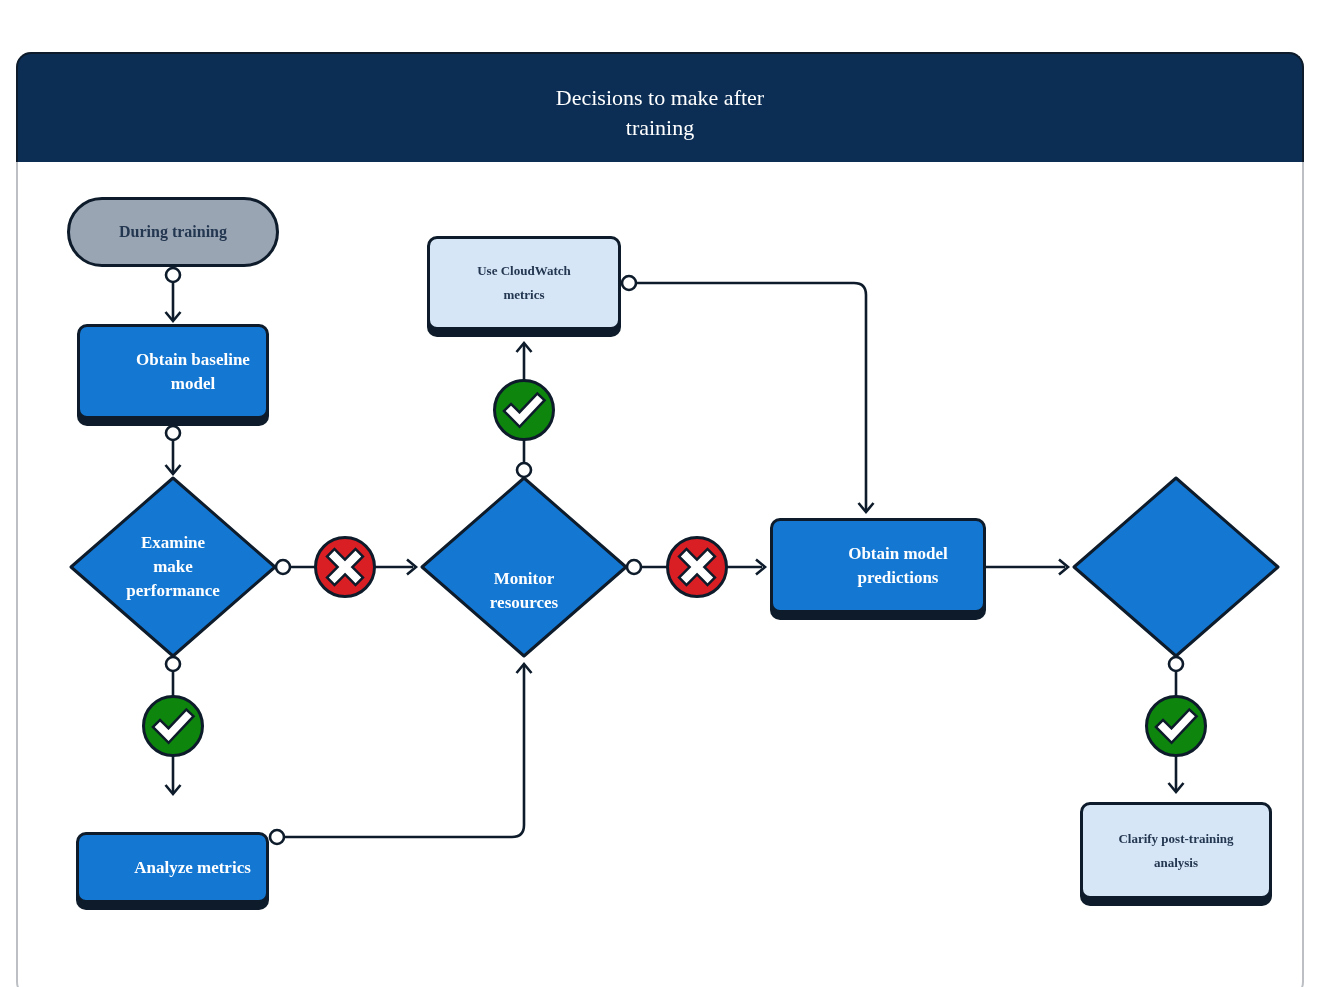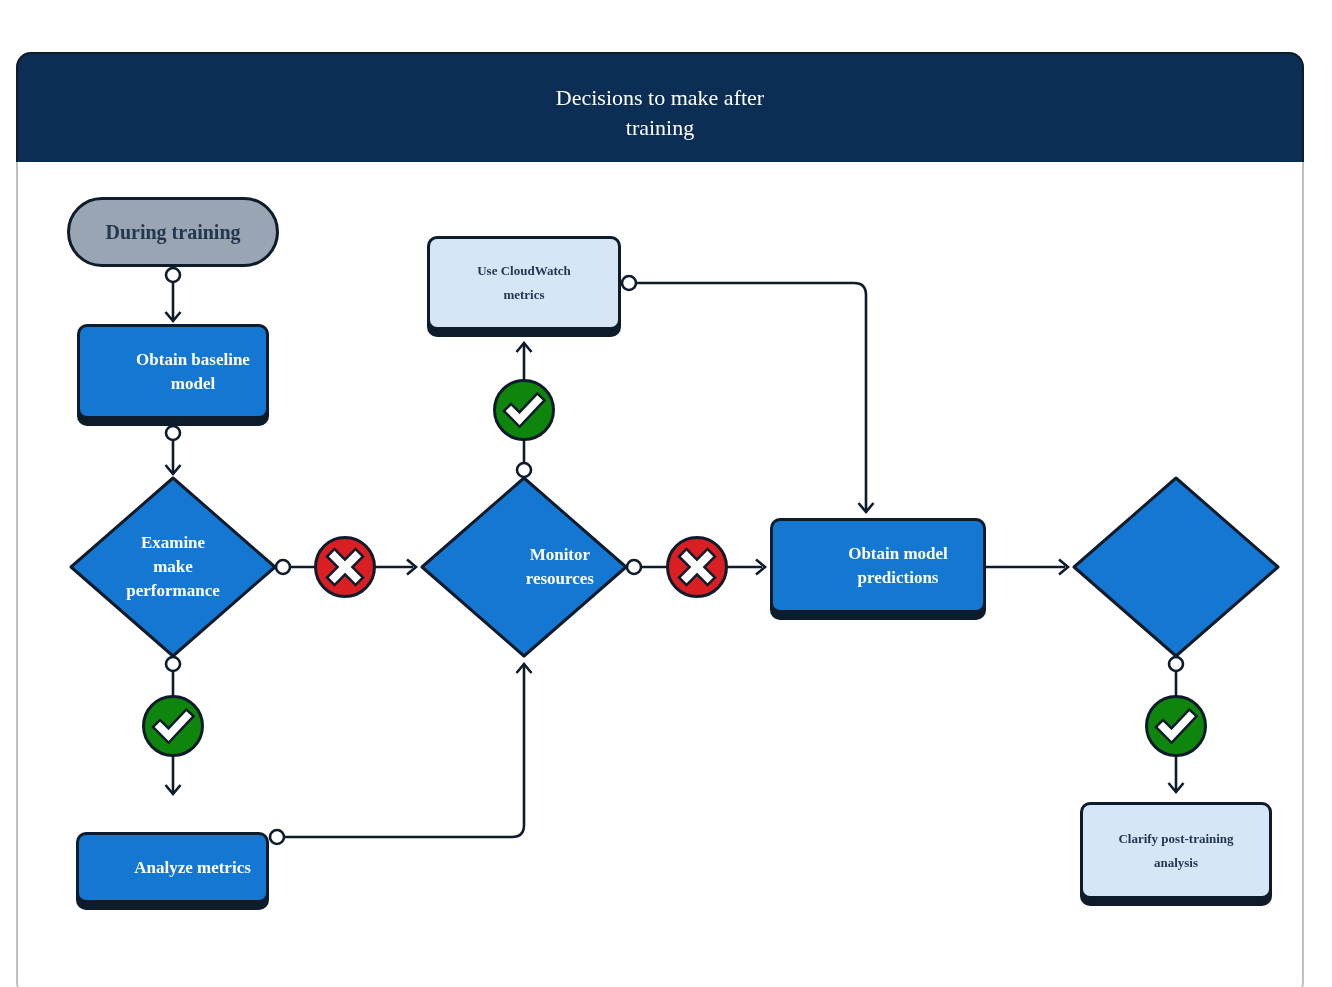--- a/index.html
+++ b/index.html
@@ -44,21 +44,21 @@
     box-shadow:0 7px 0 var(--stroke,#0d1b2a);
     padding-left:40px;
   }
   .proc-alt {
     background:var(--node-light-blue,#d6e6f7); color:var(--text-dark,#243750);
     border-radius:10px; font-size:13px; line-height:24px;
     box-shadow:0 7px 0 var(--stroke,#0d1b2a);
   }
   .pill {
     background:var(--node-gray,#9aa5b4); color:var(--text-dark,#243750);
-    border-radius:36px; font-size:20px;text-align:right;
+    border-radius:36px; font-size:16px;text-align:right;
   }
   .dlabel {
     position:absolute; display:flex; align-items:center; justify-content:center;
     text-align:center; color:var(--text-light,#ffffff); font-weight:bold;
     font-size:17px; line-height:24px; pointer-events:none;
   }
   .dlabel span { white-space:pre-line; }
 </style>
 </head>
 <body>
@@ -192,18 +192,18 @@
   <div class="node proc-alt" style="left:1080px; top:766px; width:192px; height:97px;align-items:center;">
     <span>Clarify post-training
 analysis</span>
   </div>
 
   <div class="dlabel" style="left:103px; top:476px; width:140px; height:110px;">
     <span>Examine
 make
 performance</span>
   </div>
-  <div class="dlabel" style="left:454px; top:486px; width:140px; height:90px;justify-content:flex-end;">
+  <div class="dlabel" style="left:454px; top:510px; width:140px; height:90px;">
     <span>Monitor
 resources</span>
   </div>
 
 </div>
 
 </body></html>

